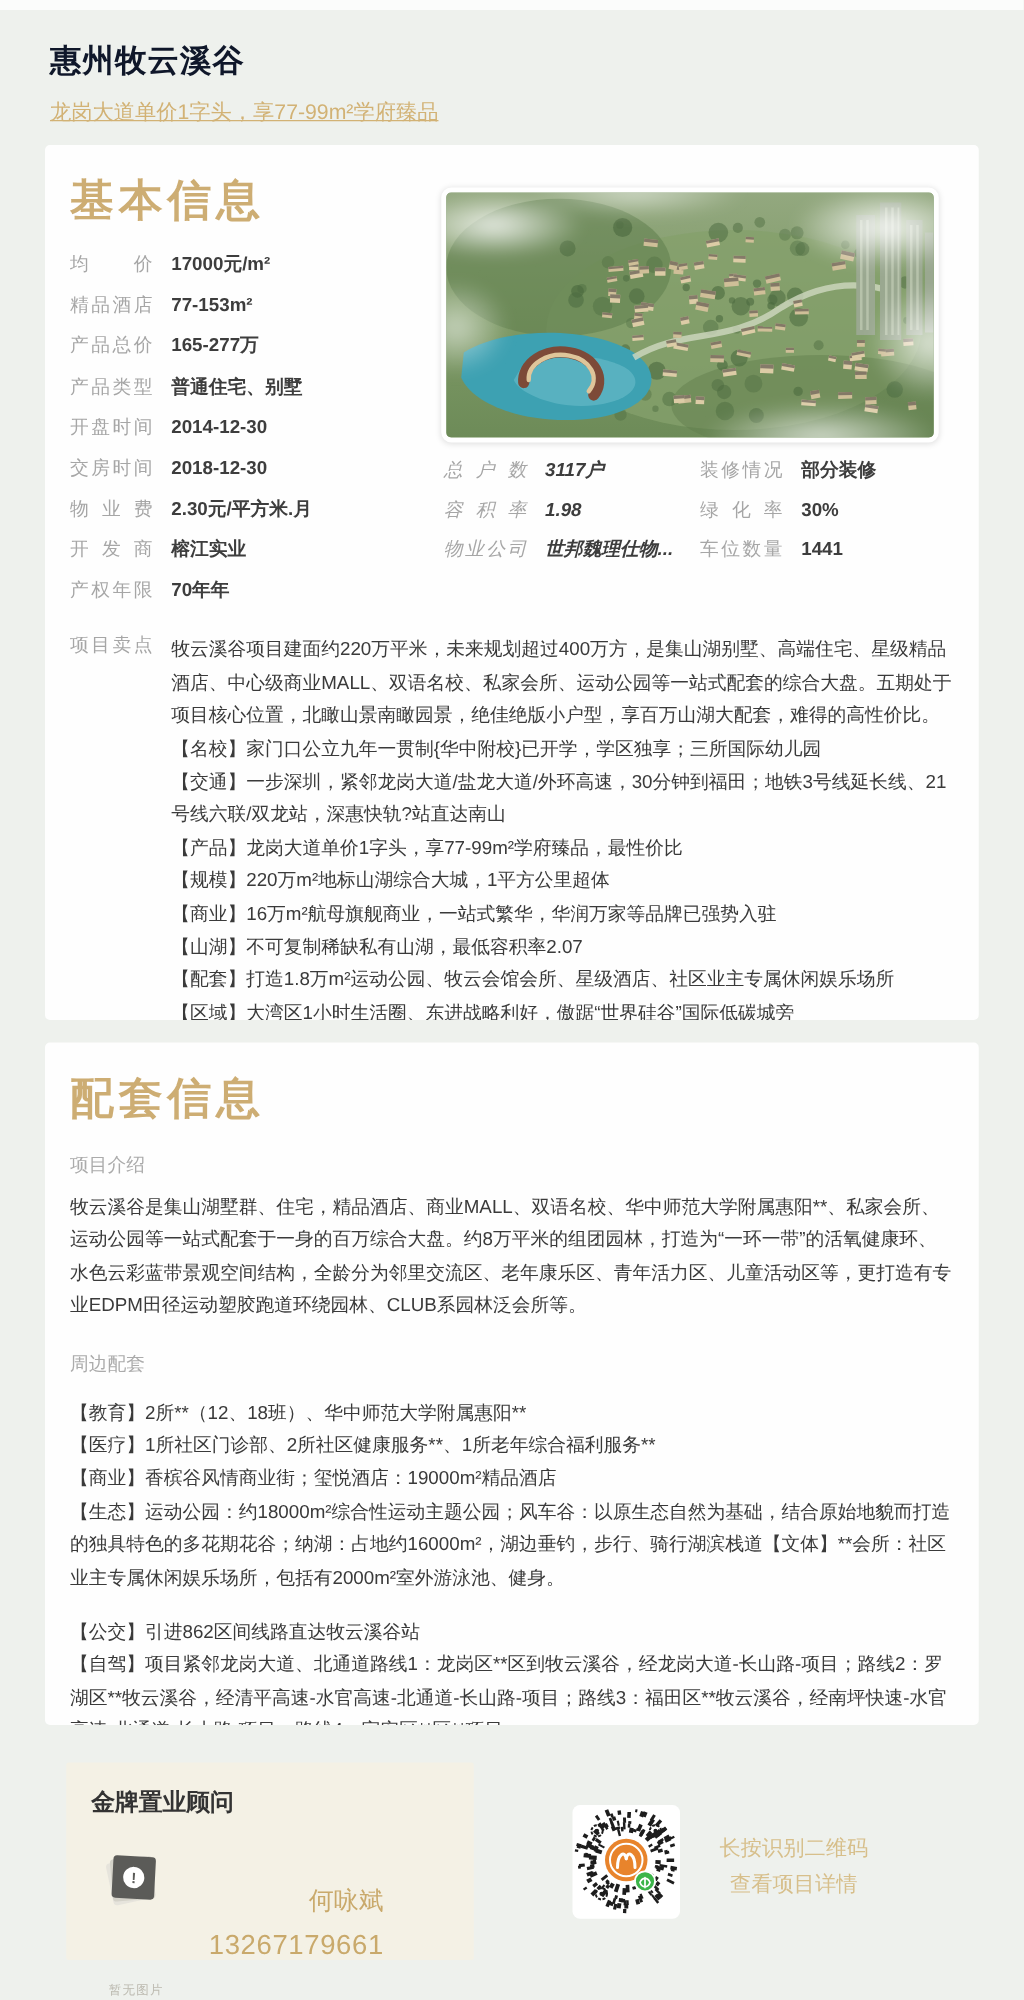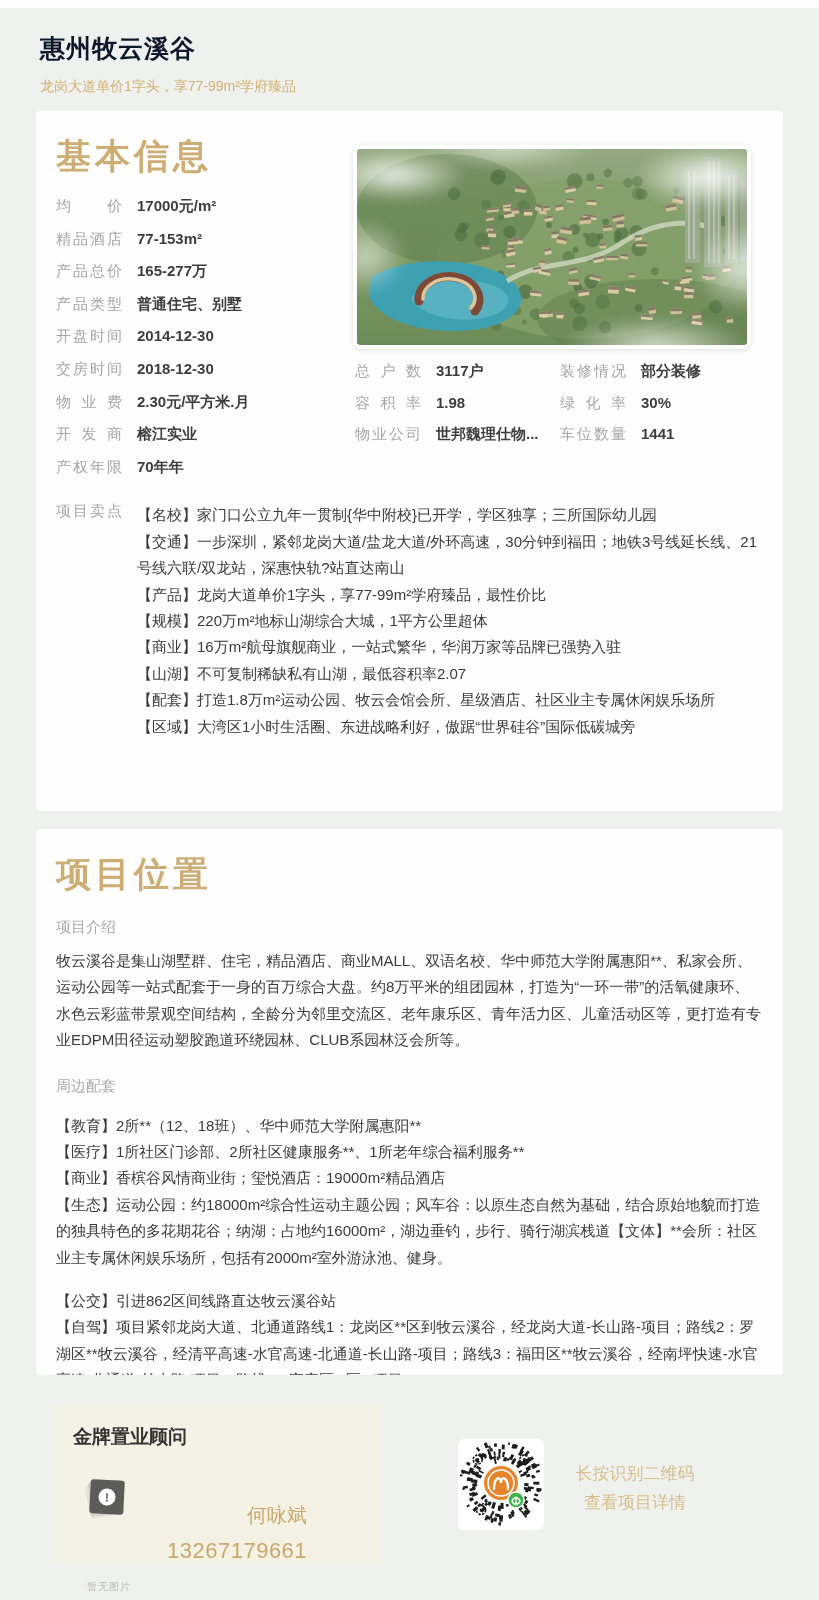--- a/index.html
+++ b/index.html
@@ -7,38 +7,38 @@
     width:819px;height:1600px;
     background:#eef1ed;
     font-family:"Liberation Sans",sans-serif;
     position:relative;overflow:hidden;
     -webkit-font-smoothing:antialiased;
   }
   .top-strip{height:8px;background:#fbfcfb;}
   
   .header{padding:24px 40px 0;}
   .header-title{font-size:25px;font-weight:700;color:#0f172a;letter-spacing:1px;}
-  .header-sub{margin-top:13px;font-size:14px;color:#d2b275;}
+  .header-sub{margin-top:13px;font-size:17px;color:#d2b275;text-decoration:underline;}
   
   .card{background:#fefefe;border-radius:4px;margin:0 36px;box-sizing:border-box;}
   .card1{margin-top:15px;position:relative;padding:24px 20px 0;height:700px;overflow:hidden;}
   .card2{margin-top:18px;padding:24px 20px 0;height:546px;overflow:hidden;}
   .section-title{font-size:35px;color:#cdad73;font-weight:700;letter-spacing:4px;line-height:1.2;}
   
   .left-col{margin-top:20px;width:300px;}
   .field-row{display:flex;align-items:baseline;height:32.6px;font-size:15px;}
   .f-label{display:inline-block;width:66px;color:#a6a6a6;text-align:justify;text-align-last:justify;flex:none;}
   .f-value{margin-left:15px;color:#3d3d3d;font-weight:600;white-space:nowrap;}
   .prop-image{position:absolute;top:34px;left:317px;width:390px;height:196px;border:4px solid #ffffff;
     border-radius:8px;box-shadow:0 1px 5px rgba(0,0,0,.13);overflow:hidden;background:#7e9a6b;}
   .prop-image svg{display:block;}
   .right-grid{position:absolute;left:319px;top:251px;width:420px;}
   .rg-row{display:flex;margin-bottom:12.5px;font-size:15px;align-items:baseline;}
   .rg-cell{display:flex;align-items:baseline;}
-  .rg-cell.c1{width:205px;flex:none;}
+  .rg-cell.c1{width:205px;flex:none;font-style:italic;}
   
   .selling{display:flex;margin-top:12px;font-size:15px;}
   .selling-content{margin-left:15px;flex:1;color:#3a3a3a;line-height:26.4px;}
   .selling-content div{margin:0;}
   
   .sub-label{margin-top:23px;color:#ababab;font-size:15px;}
   .para{margin-top:11px;font-size:15px;line-height:26.4px;color:#3a3a3a;}
   .lines{margin-top:17px;font-size:15px;line-height:26.4px;color:#3a3a3a;}
   
   .footer{position:relative;margin:30px 36px 0;height:200px;}
@@ -402,35 +402,36 @@
       <div class="rg-cell">
         <span class="f-label">车位数量</span>
         <span class="f-value">1441</span>
       </div>
     </div>
   </div>
 
   <div class="selling">
     <span class="f-label">项目卖点</span>
     <div class="selling-content">
+      <div>牧云溪谷项目建面约220万平米，未来规划超过400万方，是集山湖别墅、高端住宅、星级精品酒店、中心级商业MALL、双语名校、私家会所、运动公园等一站式配套的综合大盘。五期处于项目核心位置，北瞰山景南瞰园景，绝佳绝版小户型，享百万山湖大配套，难得的高性价比。</div>
       <div>【名校】家门口公立九年一贯制{华中附校}已开学，学区独享；三所国际幼儿园</div>
       <div>【交通】一步深圳，紧邻龙岗大道/盐龙大道/外环高速，30分钟到福田；地铁3号线延长线、21号线六联/双龙站，深惠快轨?站直达南山</div>
       <div>【产品】龙岗大道单价1字头，享77-99m²学府臻品，最性价比</div>
       <div>【规模】220万m²地标山湖综合大城，1平方公里超体</div>
       <div>【商业】16万m²航母旗舰商业，一站式繁华，华润万家等品牌已强势入驻</div>
       <div>【山湖】不可复制稀缺私有山湖，最低容积率2.07</div>
       <div>【配套】打造1.8万m²运动公园、牧云会馆会所、星级酒店、社区业主专属休闲娱乐场所</div>
       <div>【区域】大湾区1小时生活圈、东进战略利好，傲踞“世界硅谷”国际低碳城旁</div>
 
     </div>
   </div>
 </div>
 
 <div class="card card2">
-  <div class="section-title">项目位置</div>
+  <div class="section-title">配套信息</div>
 
   <div class="sub-label">项目介绍</div>
   <div class="para">牧云溪谷是集山湖墅群、住宅，精品酒店、商业MALL、双语名校、华中师范大学附属惠阳**、私家会所、运动公园等一站式配套于一身的百万综合大盘。约8万平米的组团园林，打造为“一环一带”的活氧健康环、水色云彩蓝带景观空间结构，全龄分为邻里交流区、老年康乐区、青年活力区、儿童活动区等，更打造有专业EDPM田径运动塑胶跑道环绕园林、CLUB系园林泛会所等。</div>
 
   <div class="sub-label">周边配套</div>
   <div class="lines">
     <div>【教育】2所**（12、18班）、华中师范大学附属惠阳**</div>
     <div>【医疗】1所社区门诊部、2所社区健康服务**、1所老年综合福利服务**</div>
     <div>【商业】香槟谷风情商业街；玺悦酒店：19000m²精品酒店</div>
     <div>【生态】运动公园：约18000m²综合性运动主题公园；风车谷：以原生态自然为基础，结合原始地貌而打造的独具特色的多花期花谷；纳湖：占地约16000m²，湖边垂钓，步行、骑行湖滨栈道【文体】**会所：社区业主专属休闲娱乐场所，包括有2000m²室外游泳池、健身。</div>

